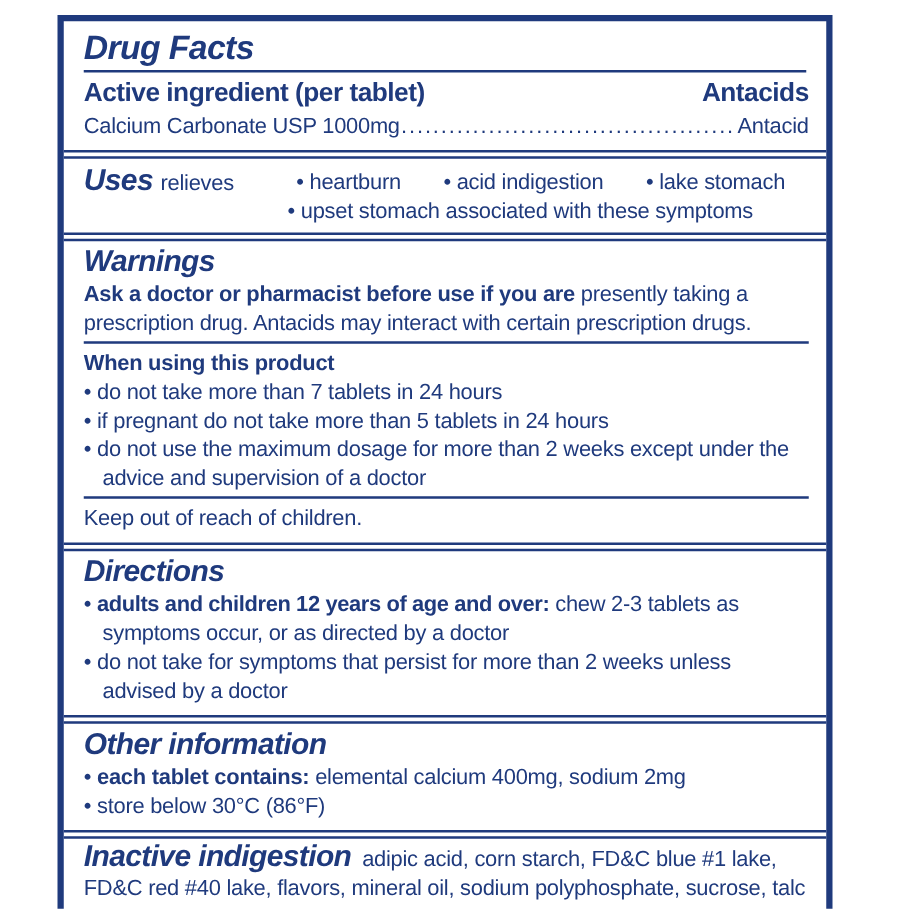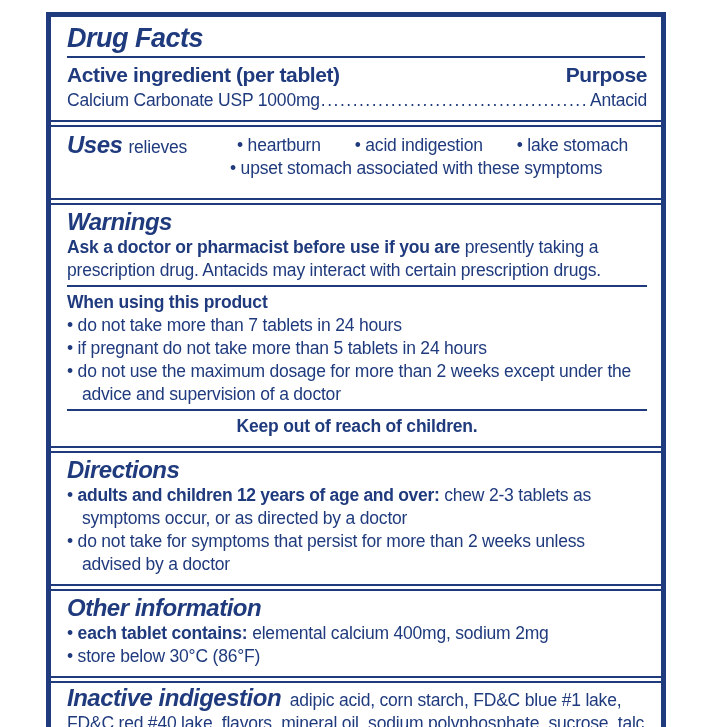--- a/index.html
+++ b/index.html
@@ -101,40 +101,40 @@
   }
   .uses-left .h-section { margin-right: 6px; }
   .uses-right { flex: 1; padding-top: 4px; }
   .uses-line1 {
     display: flex;
     gap: 34px;
     margin-left: 22px;
   }
   .uses-line2 { margin-left: 0; }
   .warn-head { font-weight: 700; }
-  .keep-out { font-weight: 700; text-align: center; }
+  .keep-out { font-weight: 400; }
   .inactive-para .h-section {
     line-height: 24px;
     margin-right: 4px;
   }
-  .sec-uses { padding-bottom: 18px; }
+  .sec-uses { padding-bottom: 6px; }
   .directions-list .bullet b { letter-spacing: -0.3px; }
 </style>
 </head>
 <body>
 
 <div class="canvas">
   <div class="label">
 
     <section class="sec sec-header">
       <div class="h-title">Drug Facts</div>
       <div class="inner-rule rule-title"></div>
       <div class="row-between">
         <span class="h-sub">Active ingredient (per tablet)</span>
-        <span class="h-sub">Purpose</span>
+        <span class="h-sub">Antacids</span>
       </div>
       <div class="leader-row">
         <span>Calcium Carbonate USP 1000mg</span>
         <span class="leader-dots"></span>
         <span>Antacid</span>
       </div>
     </section>
 
     <section class="sec sec-uses">
       <div class="uses-row">

